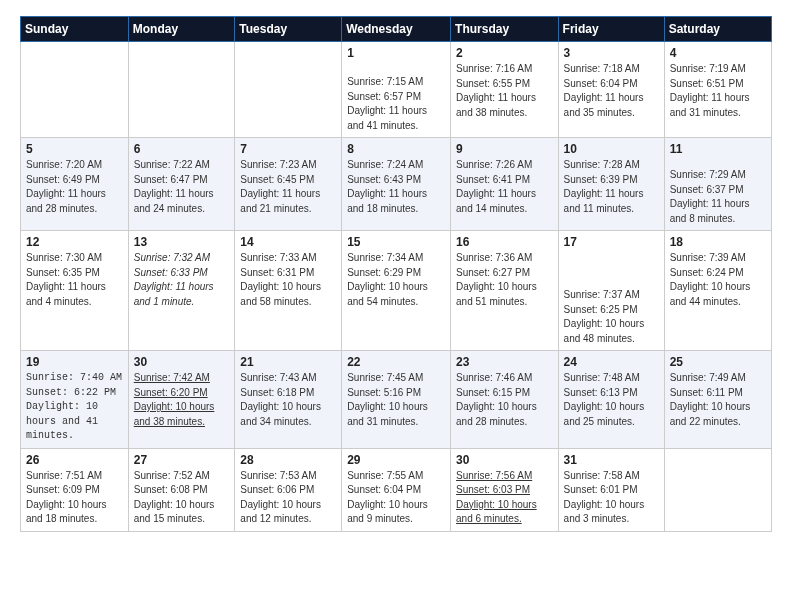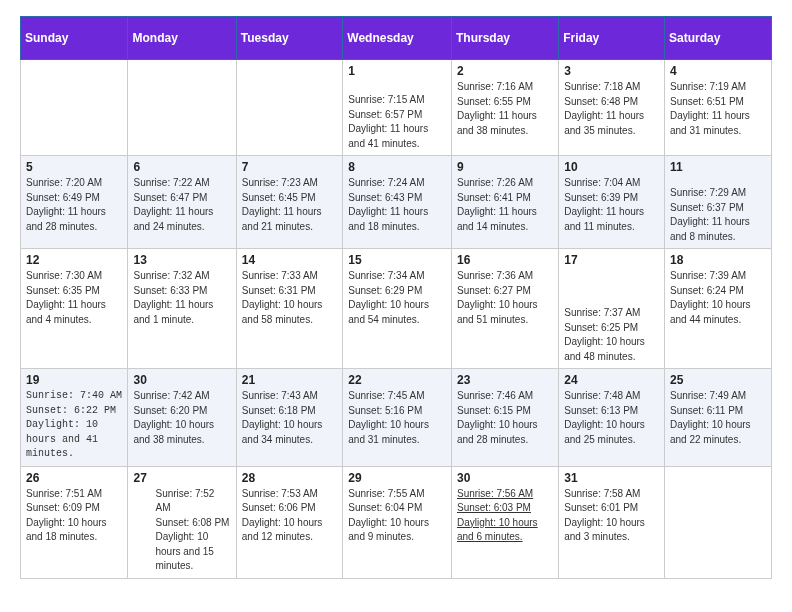--- a/index.html
+++ b/index.html
@@ -51,25 +51,25 @@
       font-size: 14px;
       color: #444;
       margin-top: 2px;
     }
     .calendar {
       width: 100%;
       border-collapse: collapse;
       font-size: 10.5px;
     }
     .calendar thead tr th {
-      background: #6d28d9;
+      background: #0f172a;
       color: #fff;
       font-weight: bold;
       font-size: 12px;
-      padding: 14px 4px;
+      padding: 5px 4px;
       border: 1px solid #2a6aaa;
       text-align: left;
     }
     .calendar tbody tr td {
       border: 1px solid #ccc;
       vertical-align: top;
       padding: 4px 5px;
       min-height: 68px;
       height: 80px;
       width: 113px;
@@ -124,21 +124,21 @@
           </td>
           <td>
             <span class="day-number">2</span>
             <div class="day-info" style="white-space: pre-line;">Sunrise: 7:16 AM
 Sunset: 6:55 PM
 Daylight: 11 hours and 38 minutes.</div>
           </td>
           <td>
             <span class="day-number">3</span>
             <div class="day-info" style="white-space: pre-line;">Sunrise: 7:18 AM
-Sunset: 6:48 PM
+Sunset: 6:04 PM
 Daylight: 11 hours and 35 minutes.</div>
           </td>
           <td>
             <span class="day-number">4</span>
             <div class="day-info" style="white-space: pre-line;">Sunrise: 7:19 AM
 Sunset: 6:51 PM
 Daylight: 11 hours and 31 minutes.</div>
           </td>
         </tr>
         <tr>
@@ -167,41 +167,41 @@
 Daylight: 11 hours and 18 minutes.</div>
           </td>
           <td>
             <span class="day-number">9</span>
             <div class="day-info" style="white-space: pre-line;">Sunrise: 7:26 AM
 Sunset: 6:41 PM
 Daylight: 11 hours and 14 minutes.</div>
           </td>
           <td>
             <span class="day-number">10</span>
-            <div class="day-info" style="white-space: pre-line;">Sunrise: 7:04 AM
+            <div class="day-info" style="white-space: pre-line;">Sunrise: 7:28 AM
 Sunset: 6:39 PM
 Daylight: 11 hours and 11 minutes.</div>
           </td>
           <td>
             <span class="day-number">11</span>
             <div class="day-info" style="white-space: pre-line; margin-top: 12px;">Sunrise: 7:29 AM
 Sunset: 6:37 PM
 Daylight: 11 hours and 8 minutes.</div>
           </td>
         </tr>
         <tr>
           <td>
             <span class="day-number">12</span>
             <div class="day-info" style="white-space: pre-line;">Sunrise: 7:30 AM
 Sunset: 6:35 PM
 Daylight: 11 hours and 4 minutes.</div>
           </td>
           <td>
             <span class="day-number">13</span>
-            <div class="day-info" style="white-space: pre-line;">Sunrise: 7:32 AM
+            <div class="day-info" style="white-space: pre-line; font-style: italic;">Sunrise: 7:32 AM
 Sunset: 6:33 PM
 Daylight: 11 hours and 1 minute.</div>
           </td>
           <td>
             <span class="day-number">14</span>
             <div class="day-info" style="white-space: pre-line;">Sunrise: 7:33 AM
 Sunset: 6:31 PM
 Daylight: 10 hours and 58 minutes.</div>
           </td>
           <td>
@@ -231,21 +231,21 @@
         </tr>
         <tr>
           <td>
             <span class="day-number">19</span>
             <div class="day-info" style="white-space: pre-line; font-family: Liberation Mono, monospace;">Sunrise: 7:40 AM
 Sunset: 6:22 PM
 Daylight: 10 hours and 41 minutes.</div>
           </td>
           <td>
             <span class="day-number">30</span>
-            <div class="day-info" style="white-space: pre-line;">Sunrise: 7:42 AM
+            <div class="day-info" style="white-space: pre-line; text-decoration: underline;">Sunrise: 7:42 AM
 Sunset: 6:20 PM
 Daylight: 10 hours and 38 minutes.</div>
           </td>
           <td>
             <span class="day-number">21</span>
             <div class="day-info" style="white-space: pre-line;">Sunrise: 7:43 AM
 Sunset: 6:18 PM
 Daylight: 10 hours and 34 minutes.</div>
           </td>
           <td>
@@ -275,21 +275,21 @@
         </tr>
         <tr>
           <td>
             <span class="day-number">26</span>
             <div class="day-info" style="white-space: pre-line;">Sunrise: 7:51 AM
 Sunset: 6:09 PM
 Daylight: 10 hours and 18 minutes.</div>
           </td>
           <td>
             <span class="day-number">27</span>
-            <div class="day-info" style="white-space: pre-line; margin-left: 22px;">Sunrise: 7:52 AM
+            <div class="day-info" style="white-space: pre-line;">Sunrise: 7:52 AM
 Sunset: 6:08 PM
 Daylight: 10 hours and 15 minutes.</div>
           </td>
           <td>
             <span class="day-number">28</span>
             <div class="day-info" style="white-space: pre-line;">Sunrise: 7:53 AM
 Sunset: 6:06 PM
 Daylight: 10 hours and 12 minutes.</div>
           </td>
           <td>

